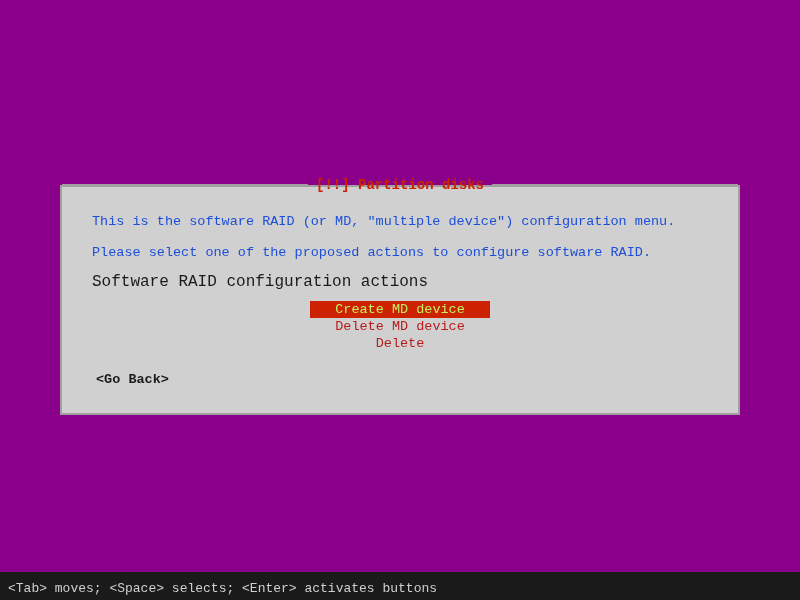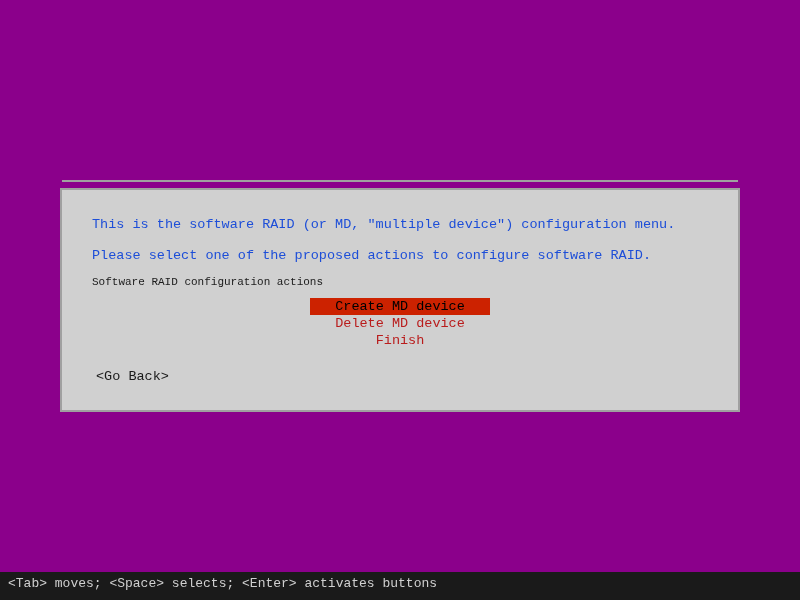--- a/index.html
+++ b/index.html
@@ -68,91 +68,93 @@
       color: #1d4ed8;
       line-height: 1.7;
       margin-bottom: 8px;
       font-size: 13.5px;
     }
 
     .menu-section-label {
       color: #1a1a1a;
       margin-top: 8px;
       margin-bottom: 8px;
-      font-size: 11px;
+      font-size: 16px;
     }
 
     .menu-list {
       display: flex;
       flex-direction: column;
       align-items: center;
       margin: 10px 0 16px 0;
     }
 
     .menu-item {
       width: 180px;
       text-align: center;
       padding: 1px 4px;
       font-size: 13.5px;
       color: #b91c1c;
       cursor: pointer;
     }
 
     .menu-item.selected {
       background-color: #cc2200;
-      color: #000000;
+      color: #bef264;
     }
 
     .button-row {
       display: flex;
       justify-content: flex-start;
       padding: 4px 0 6px 0;
     }
 
     .go-back-btn {
       color: #1a1a1a;
       font-size: 13.5px;
       cursor: pointer;
       padding: 0 4px;
+      font-weight: bold;
     }
 
     .status-bar {
       position: absolute;
       bottom: 0;
       left: 0;
       right: 0;
       background-color: #1a1a1a;
       color: #d0d0d0;
       padding: 4px 8px;
       font-size: 13px;
       height: 28px;
       display: flex;
-      align-items: flex-start;
+      align-items: flex-end;
     }
   </style>
 </head>
 <body>
 
 <div class="screen">
 
   <div class="dialog">
     <div class="dialog-title-bar">
       <div class="dialog-title-line"></div>
+      <span class="dialog-title-text">[!!] Partition disks</span>
       <div class="dialog-title-line"></div>
     </div>
 
     <div class="dialog-content">
       <div class="dialog-text">This is the software RAID (or MD, "multiple device") configuration menu.</div>
       <div class="dialog-text">Please select one of the proposed actions to configure software RAID.</div>
       <div class="menu-section-label">Software RAID configuration actions</div>
 
       <div class="menu-list">
         <div class="menu-item selected">Create MD device</div>
         <div class="menu-item">Delete MD device</div>
-        <div class="menu-item">Finish</div>
+        <div class="menu-item">Delete</div>
       </div>
 
       <div class="button-row">
         <span class="go-back-btn">&lt;Go Back&gt;</span>
       </div>
     </div>
   </div>
 
   <div class="status-bar">
     <span>&lt;Tab&gt; moves; &lt;Space&gt; selects; &lt;Enter&gt; activates buttons</span>

